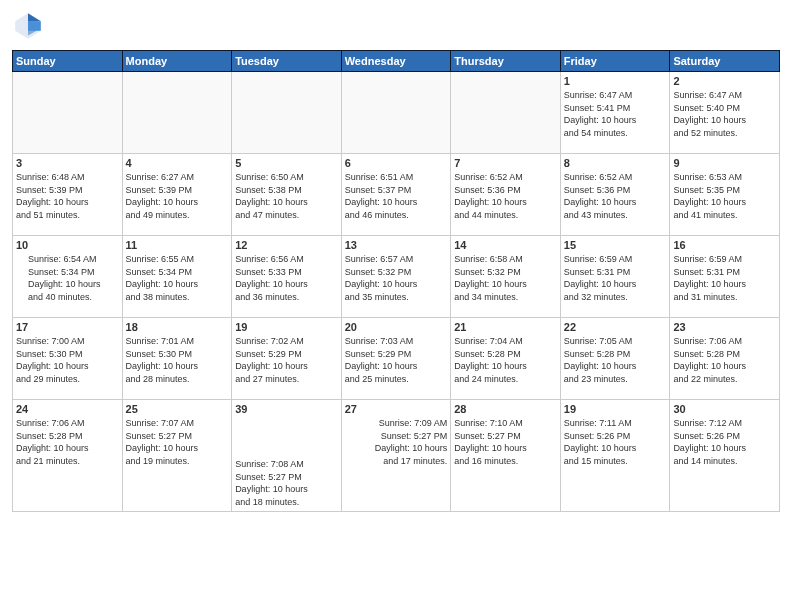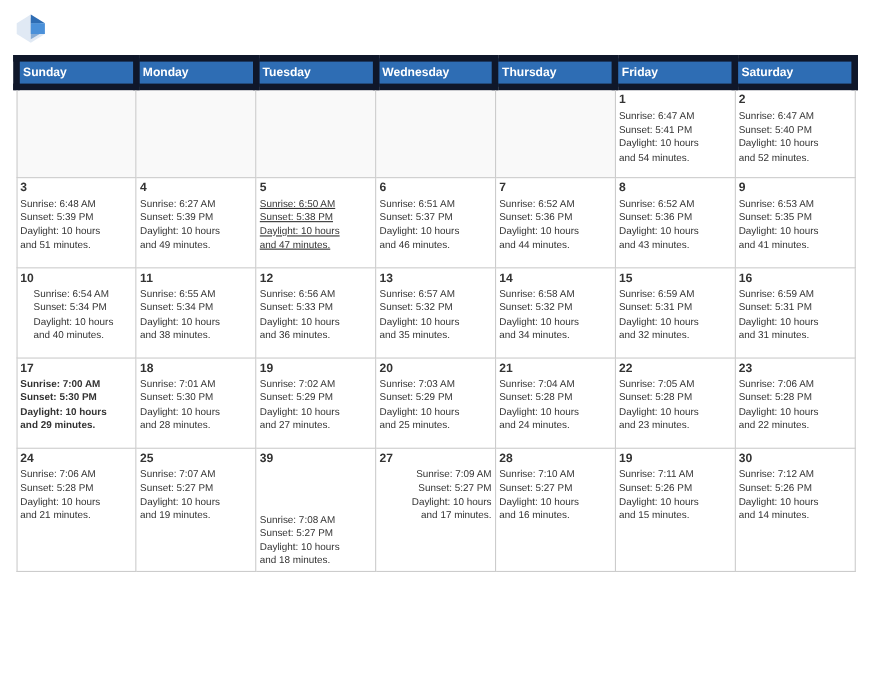--- a/index.html
+++ b/index.html
@@ -62,21 +62,21 @@
       border-collapse: collapse;
       table-layout: fixed;
     }
     th {
       background-color: #2e6db4;
       color: #fff;
       font-size: 11px;
       padding: 4px 3px;
       text-align: left;
       font-weight: bold;
-      border: 6px solid #0f172a;
+      border: 1px solid #0f172a;
     }
     td {
       border: 1px solid #ccc;
       vertical-align: top;
       padding: 3px 3px;
       font-size: 9.5px;
       color: #333;
       height: 82px;
       background: #fff;
     }
@@ -162,21 +162,21 @@
           </td>
           <td>
             <span class="day-num">4</span>
             <div class="day-info" style="white-space: pre-line;">Sunrise: 6:27 AM
 Sunset: 5:39 PM
 Daylight: 10 hours
 and 49 minutes.</div>
           </td>
           <td>
             <span class="day-num">5</span>
-            <div class="day-info" style="white-space: pre-line; text-decoration: underline;">Sunrise: 6:50 AM
+            <div class="day-info" style="white-space: pre-line;">Sunrise: 6:50 AM
 Sunset: 5:38 PM
 Daylight: 10 hours
 and 47 minutes.</div>
           </td>
           <td>
             <span class="day-num">6</span>
             <div class="day-info" style="white-space: pre-line;">Sunrise: 6:51 AM
 Sunset: 5:37 PM
 Daylight: 10 hours
 and 46 minutes.</div>
@@ -250,21 +250,21 @@
             <span class="day-num">16</span>
             <div class="day-info" style="white-space: pre-line;">Sunrise: 6:59 AM
 Sunset: 5:31 PM
 Daylight: 10 hours
 and 31 minutes.</div>
           </td>
         </tr>
         <tr>
           <td>
             <span class="day-num">17</span>
-            <div class="day-info" style="white-space: pre-line; font-weight: bold;">Sunrise: 7:00 AM
+            <div class="day-info" style="white-space: pre-line;">Sunrise: 7:00 AM
 Sunset: 5:30 PM
 Daylight: 10 hours
 and 29 minutes.</div>
           </td>
           <td>
             <span class="day-num">18</span>
             <div class="day-info" style="white-space: pre-line;">Sunrise: 7:01 AM
 Sunset: 5:30 PM
 Daylight: 10 hours
 and 28 minutes.</div>

